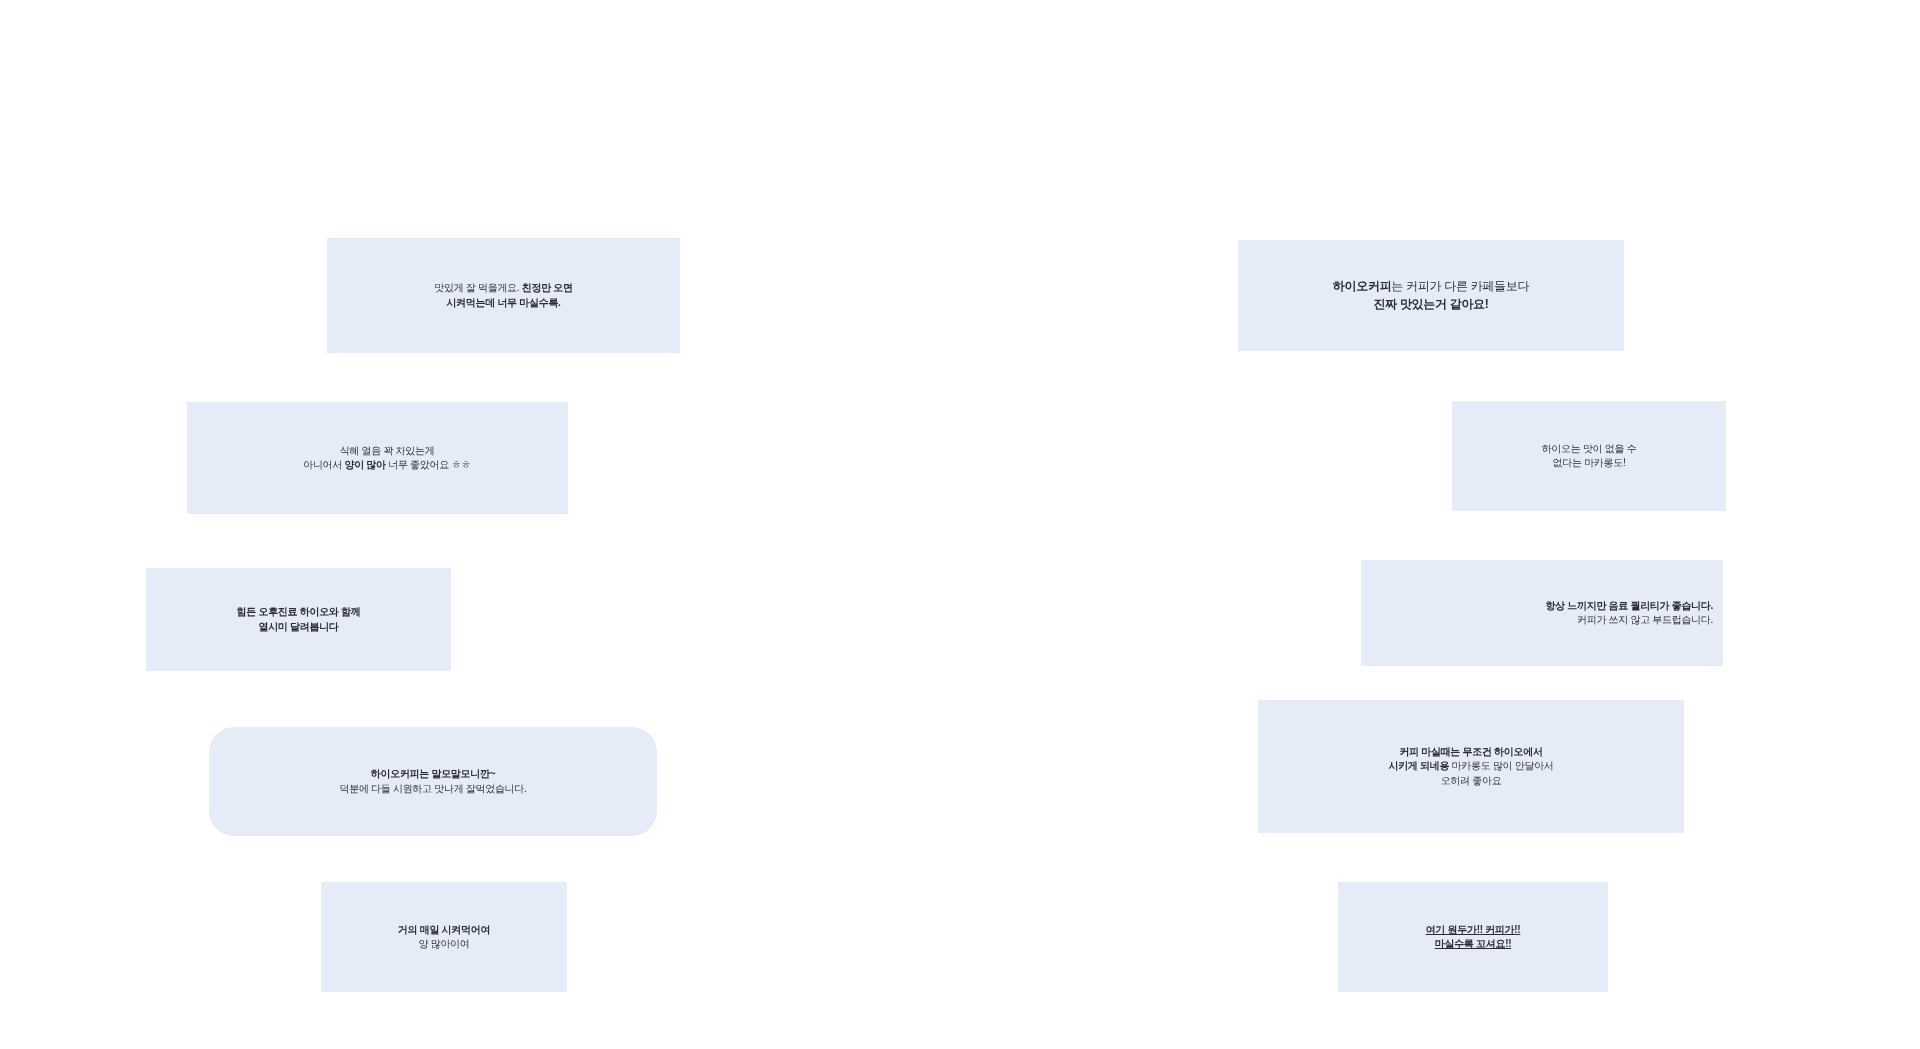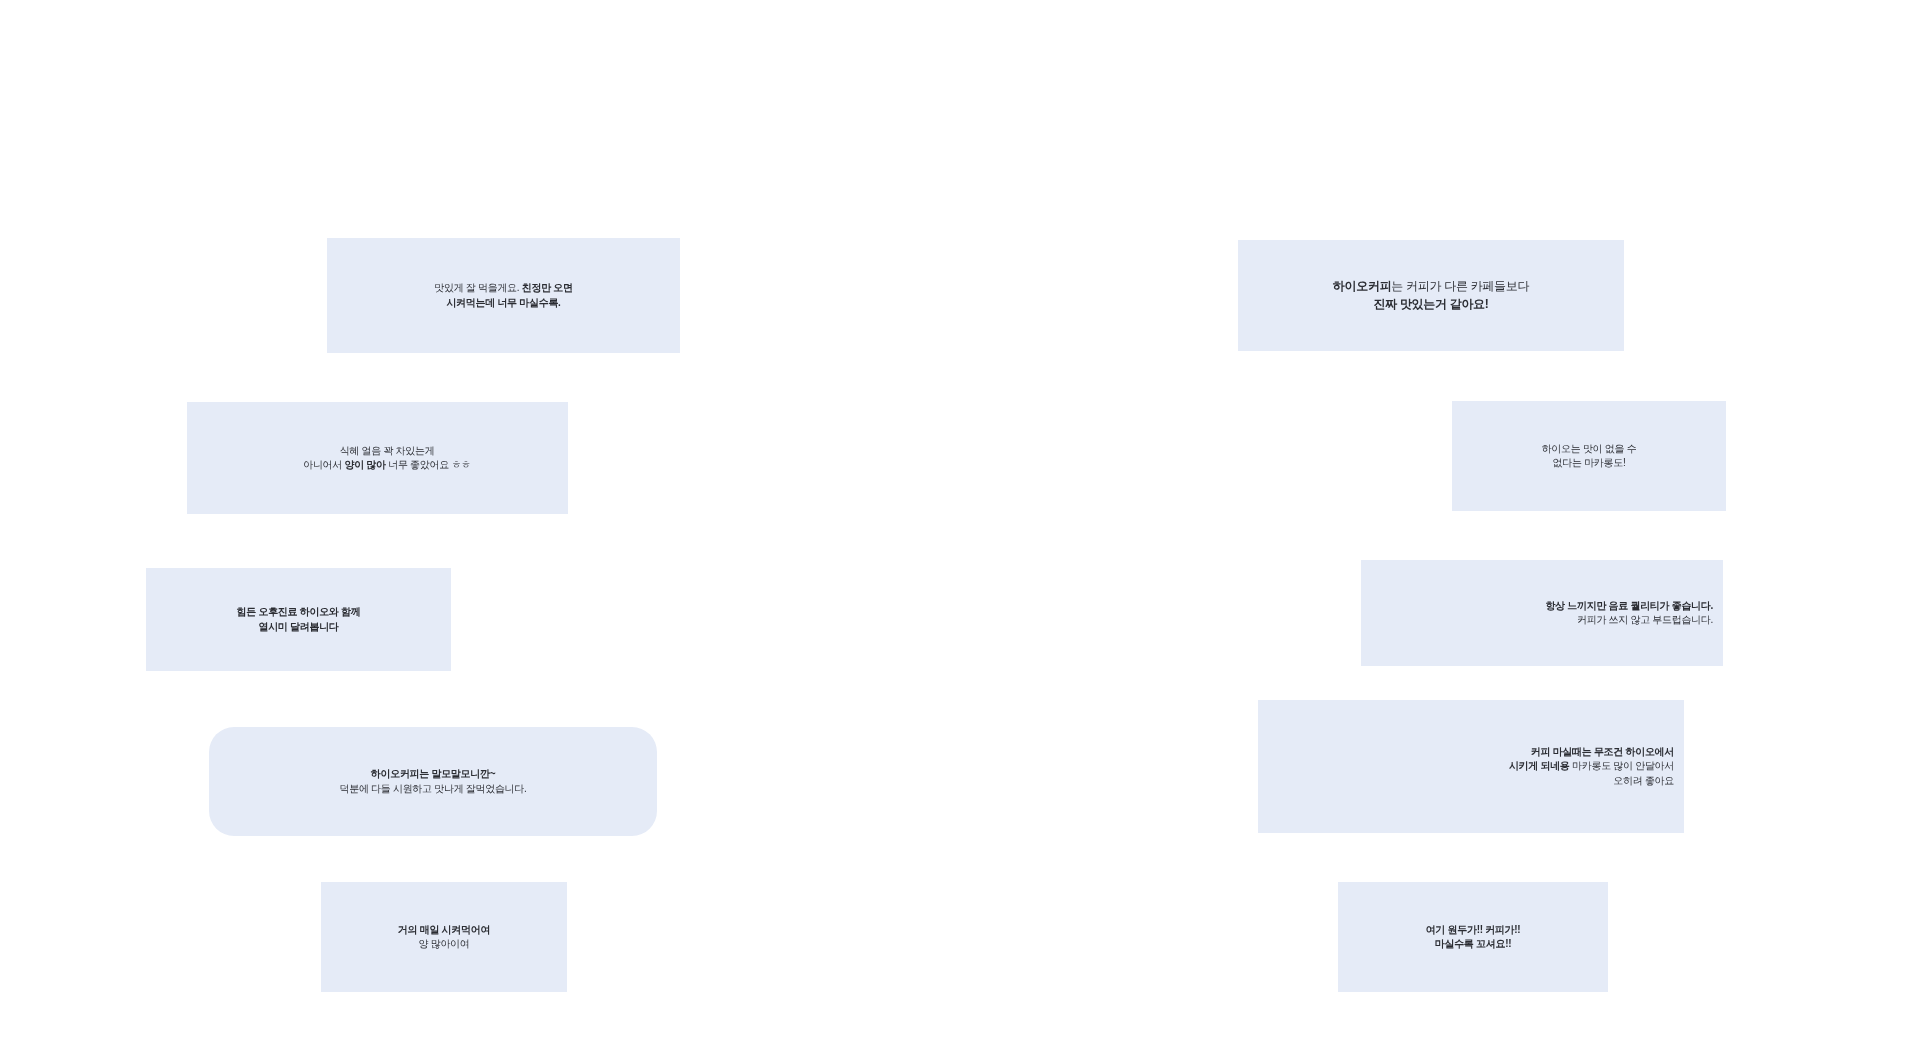--- a/index.html
+++ b/index.html
@@ -50,21 +50,21 @@
   #card-l1 { left: 327px; top: 238px;  width: 353px; height: 115px; }
   #card-l2 { left: 187px; top: 402px;  width: 381px; height: 112px; padding-left: 29px; }
   #card-l3 { left: 146px; top: 568px;  width: 305px; height: 103px; }
   #card-l4 { left: 209px; top: 727px;  width: 448px; height: 109px; }
   #card-l5 { left: 321px; top: 882px;  width: 246px; height: 110px; }
 
   
   #card-r1 { left: 1238px; top: 240px; width: 386px; height: 111px; }
   #card-r2 { left: 1452px; top: 401px; width: 274px; height: 110px; }
   #card-r3 { left: 1361px; top: 560px; width: 362px; height: 106px; }
-  #card-r4 { left: 1258px; top: 700px; width: 426px; height: 133px; align-items: flex-end; }
+  #card-r4 { left: 1258px; top: 700px; width: 426px; height: 133px; }
   #card-r5 { left: 1338px; top: 882px; width: 270px; height: 110px; }
 </style>
 </head>
 <body>
 
 <div id="testimonial-canvas">
 
   <div class="testimonial-card" id="card-l1" style="font-size: 10px;">
       <span class="card-line"><span class="w-light">맛있게  잘 먹을게요. </span><span class="w-bold">친정만 오면</span></span>
       <span class="card-line"><span class="w-bold">시켜먹는데 너무 마실수록.</span></span>
@@ -104,18 +104,18 @@
       <span class="card-line"><span class="w-bold">항상 느끼지만 음료 퀄리티가 좋습니다.</span></span>
       <span class="card-line"><span class="w-light">커피가 쓰지 않고 부드럽습니다.</span></span>
     </div>
 
   <div class="testimonial-card" id="card-r4" style="font-size: 10px;">
       <span class="card-line"><span class="w-bold">커피 마실때는 무조건 하이오에서</span></span>
       <span class="card-line"><span class="w-bold">시키게 되네용</span><span class="w-light"> 마카롱도 많이 안달아서</span></span>
       <span class="card-line"><span class="w-light">오히려 좋아요</span></span>
     </div>
 
-  <div class="testimonial-card" id="card-r5" style="font-size: 10px;">
+  <div class="testimonial-card" id="card-r5" style="font-size: 10px; text-decoration: underline;">
       <span class="card-line"><span class="w-bold">여기 원두가!! 커피가!!</span></span>
       <span class="card-line"><span class="w-bold">마실수록 꼬셔요!!</span></span>
     </div>
 
 </div>
 
 </body></html>

